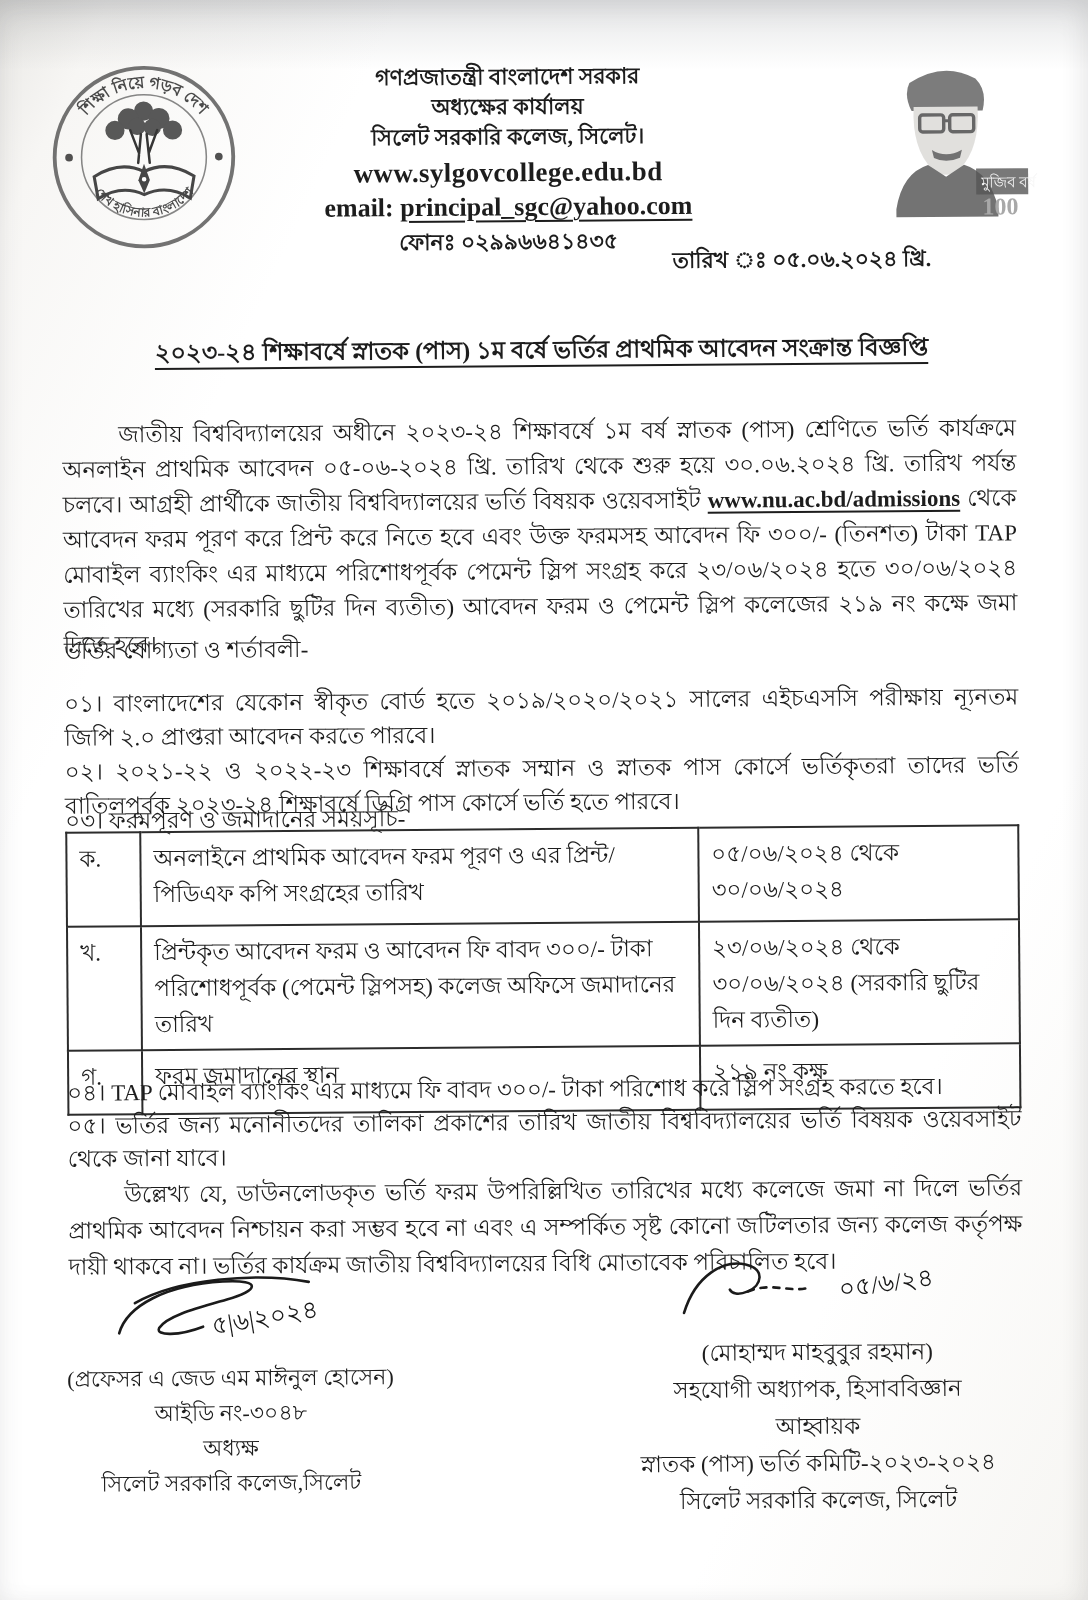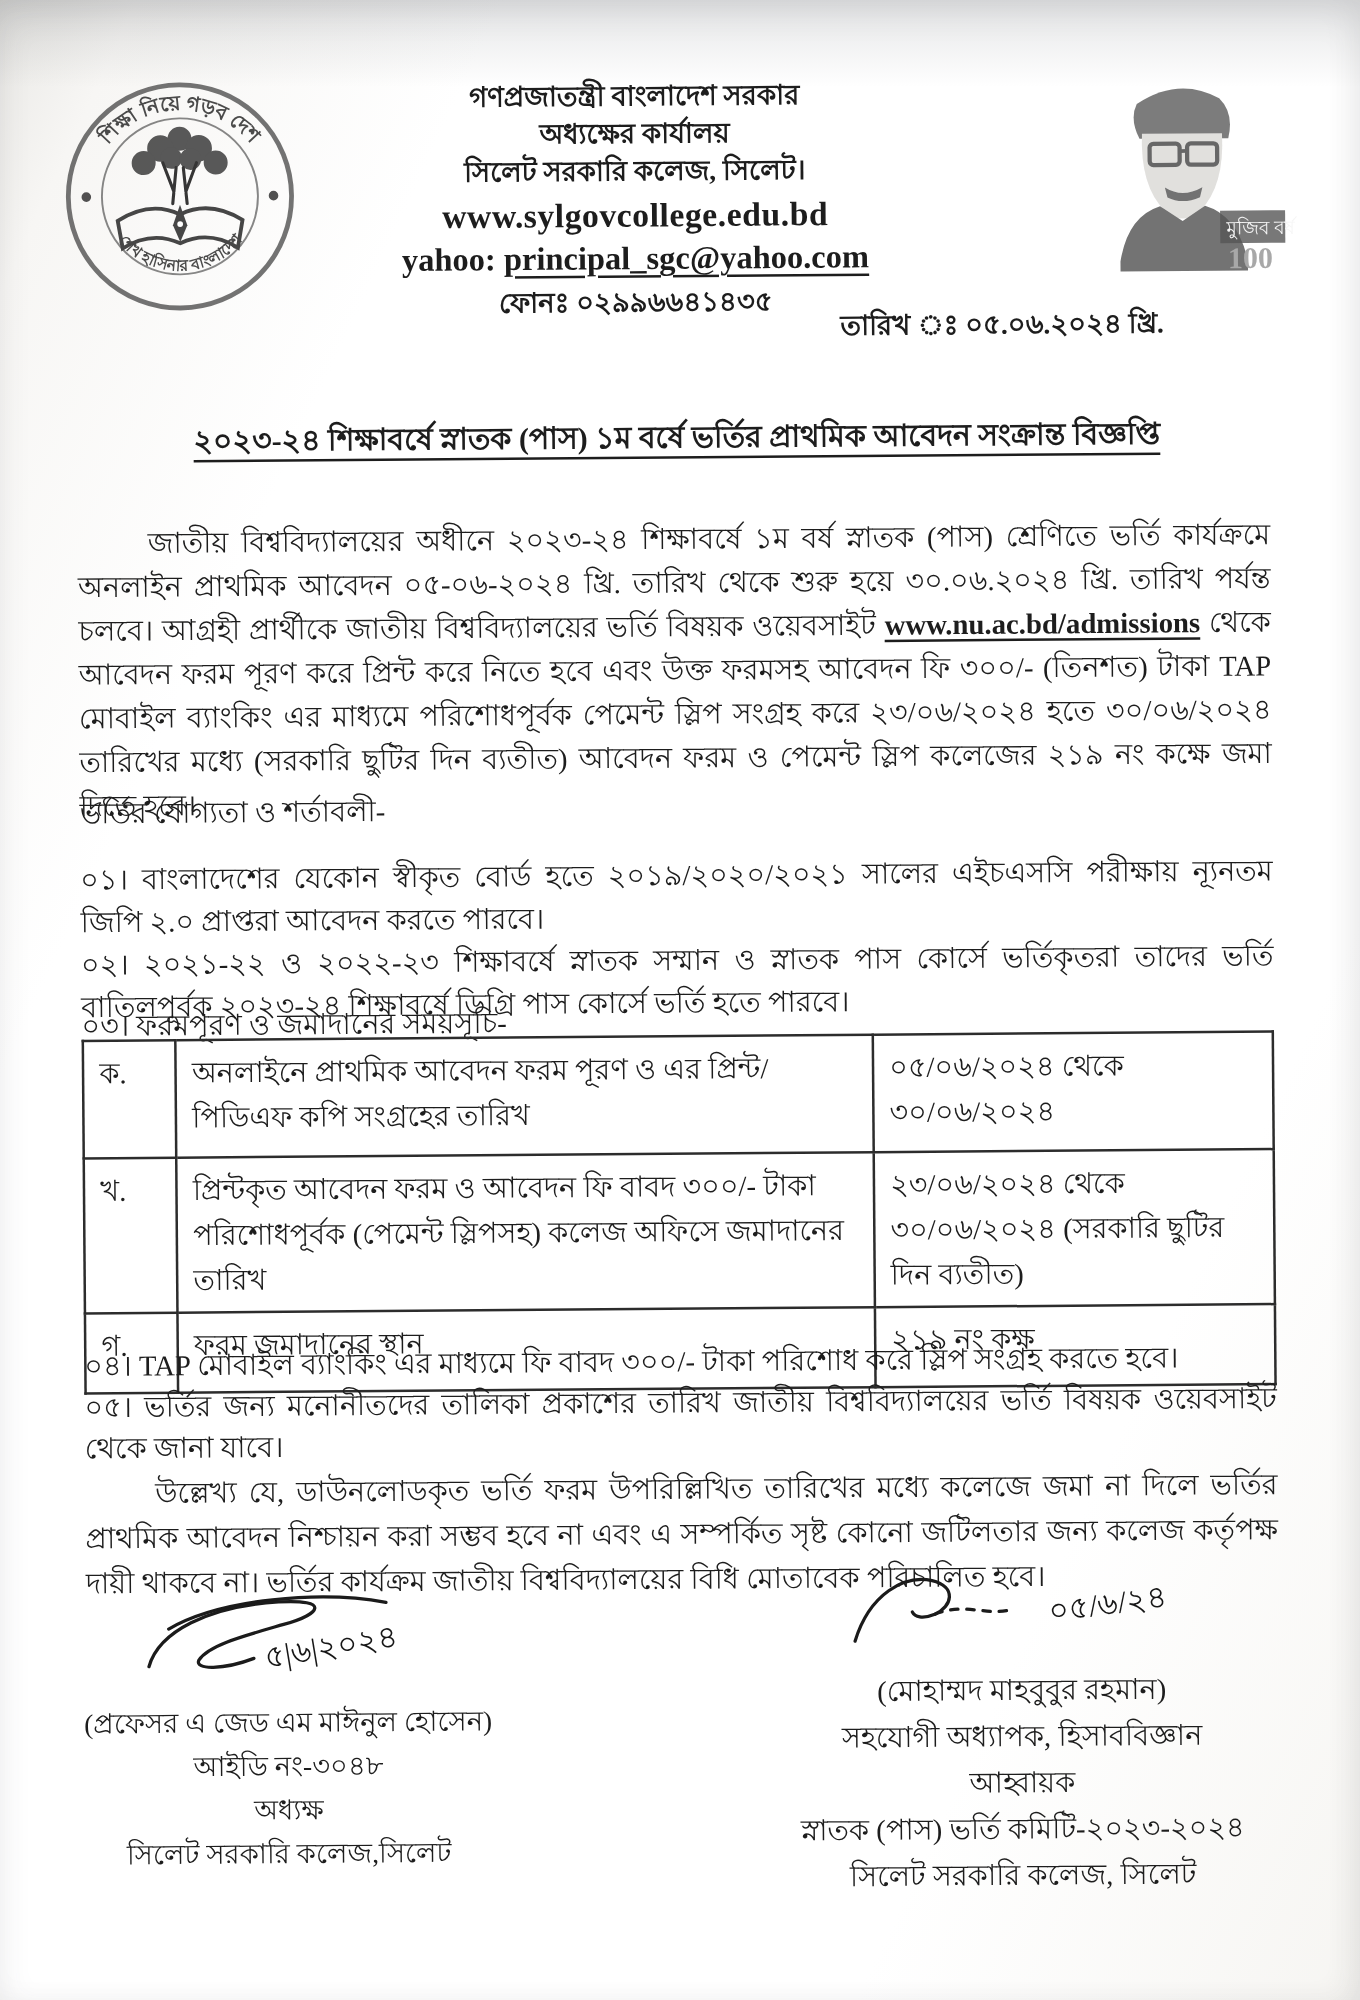--- a/index.html
+++ b/index.html
@@ -104,21 +104,21 @@
         <circle cx="100" cy="123" r="2.4" fill="#fff"></circle>
       </svg>
     </div>
 
     <div class="abs header-block">
       <div class="h-bn">গণপ্রজাতন্ত্রী বাংলাদেশ সরকার</div>
       <div class="h-bn">অধ্যক্ষের কার্যালয়</div>
       <div class="h-bn">সিলেট সরকারি কলেজ, সিলেট।</div>
       <div class="h-web">www.sylgovcollege.edu.bd</div>
       <div class="h-email">
-        <span>yahoo:</span>
+        <span>email:</span>
         <span class="addr">principal_sgc@yahoo.com</span>
       </div>
       <div class="h-phone">ফোনঃ ০২৯৯৬৬৪১৪৩৫</div>
     </div>
 
     <div class="abs mujib">
       <svg viewBox="0 0 200 190" width="200" height="190">
         <g opacity=".85">
           <path d="M62 34 Q96 12 128 30 Q140 42 135 62 L64 62 Q56 46 62 34 Z" fill="#4a4a4a"></path>
           <path d="M66 58 Q64 100 84 120 Q98 132 112 120 Q132 100 130 58 Z" fill="#d6d4d1"></path>

